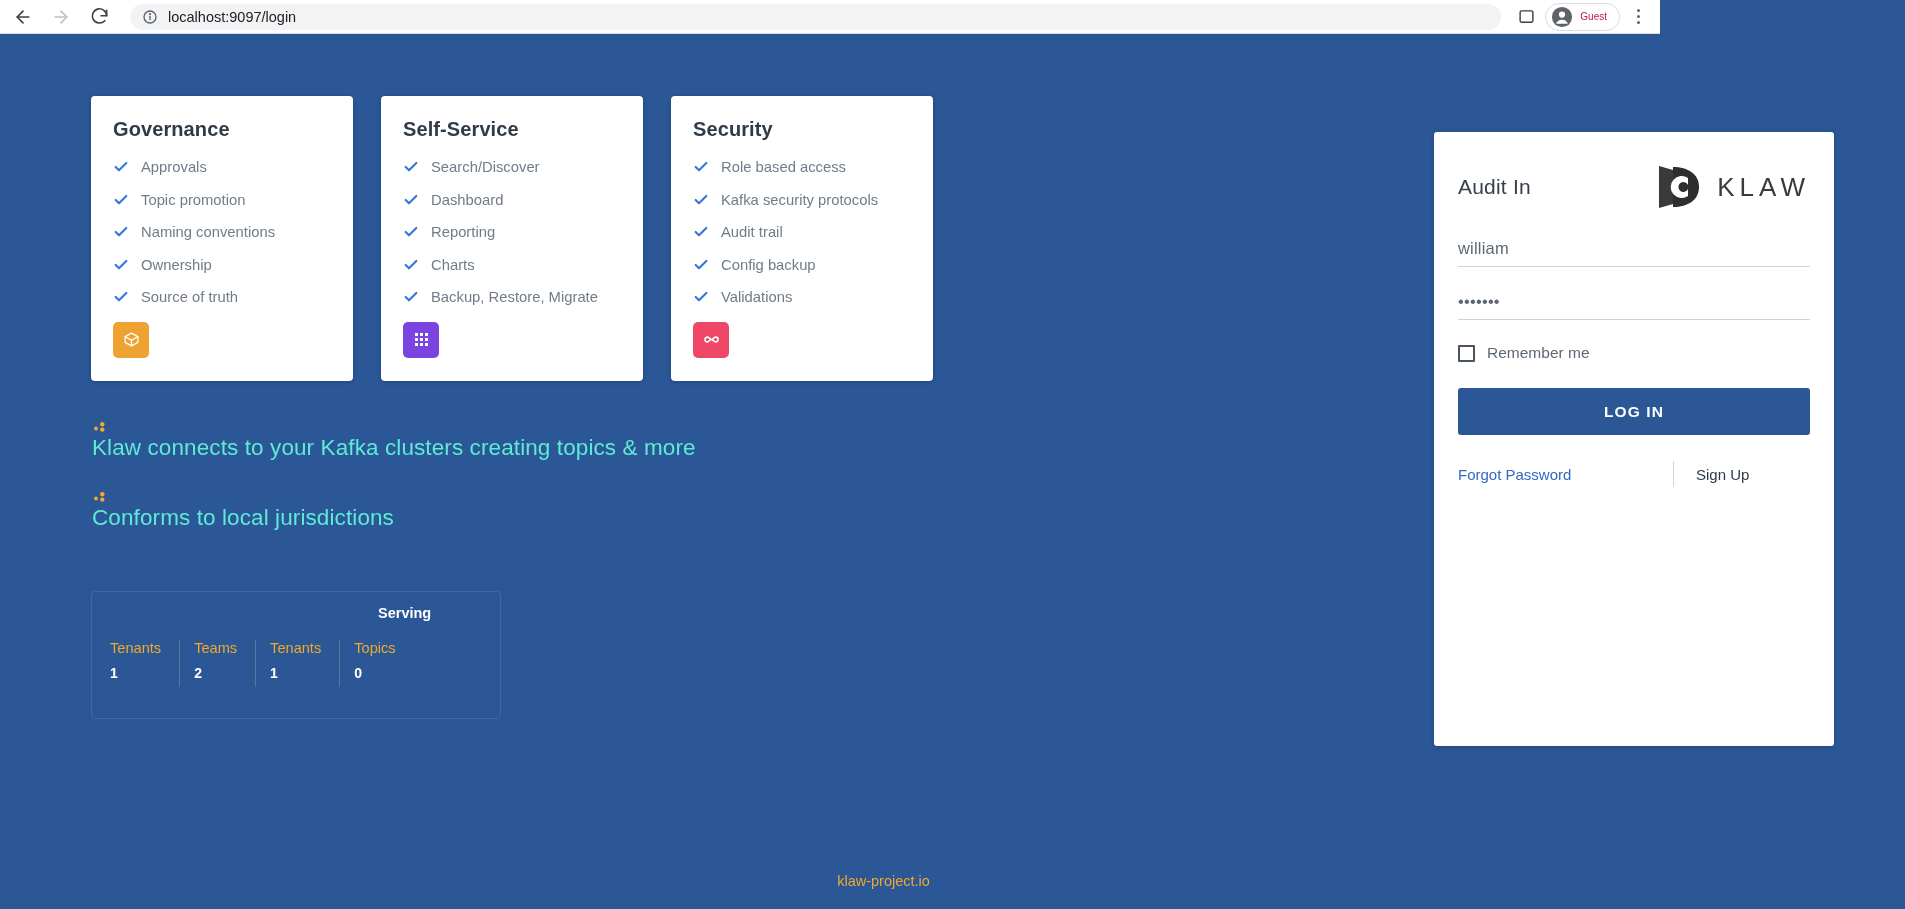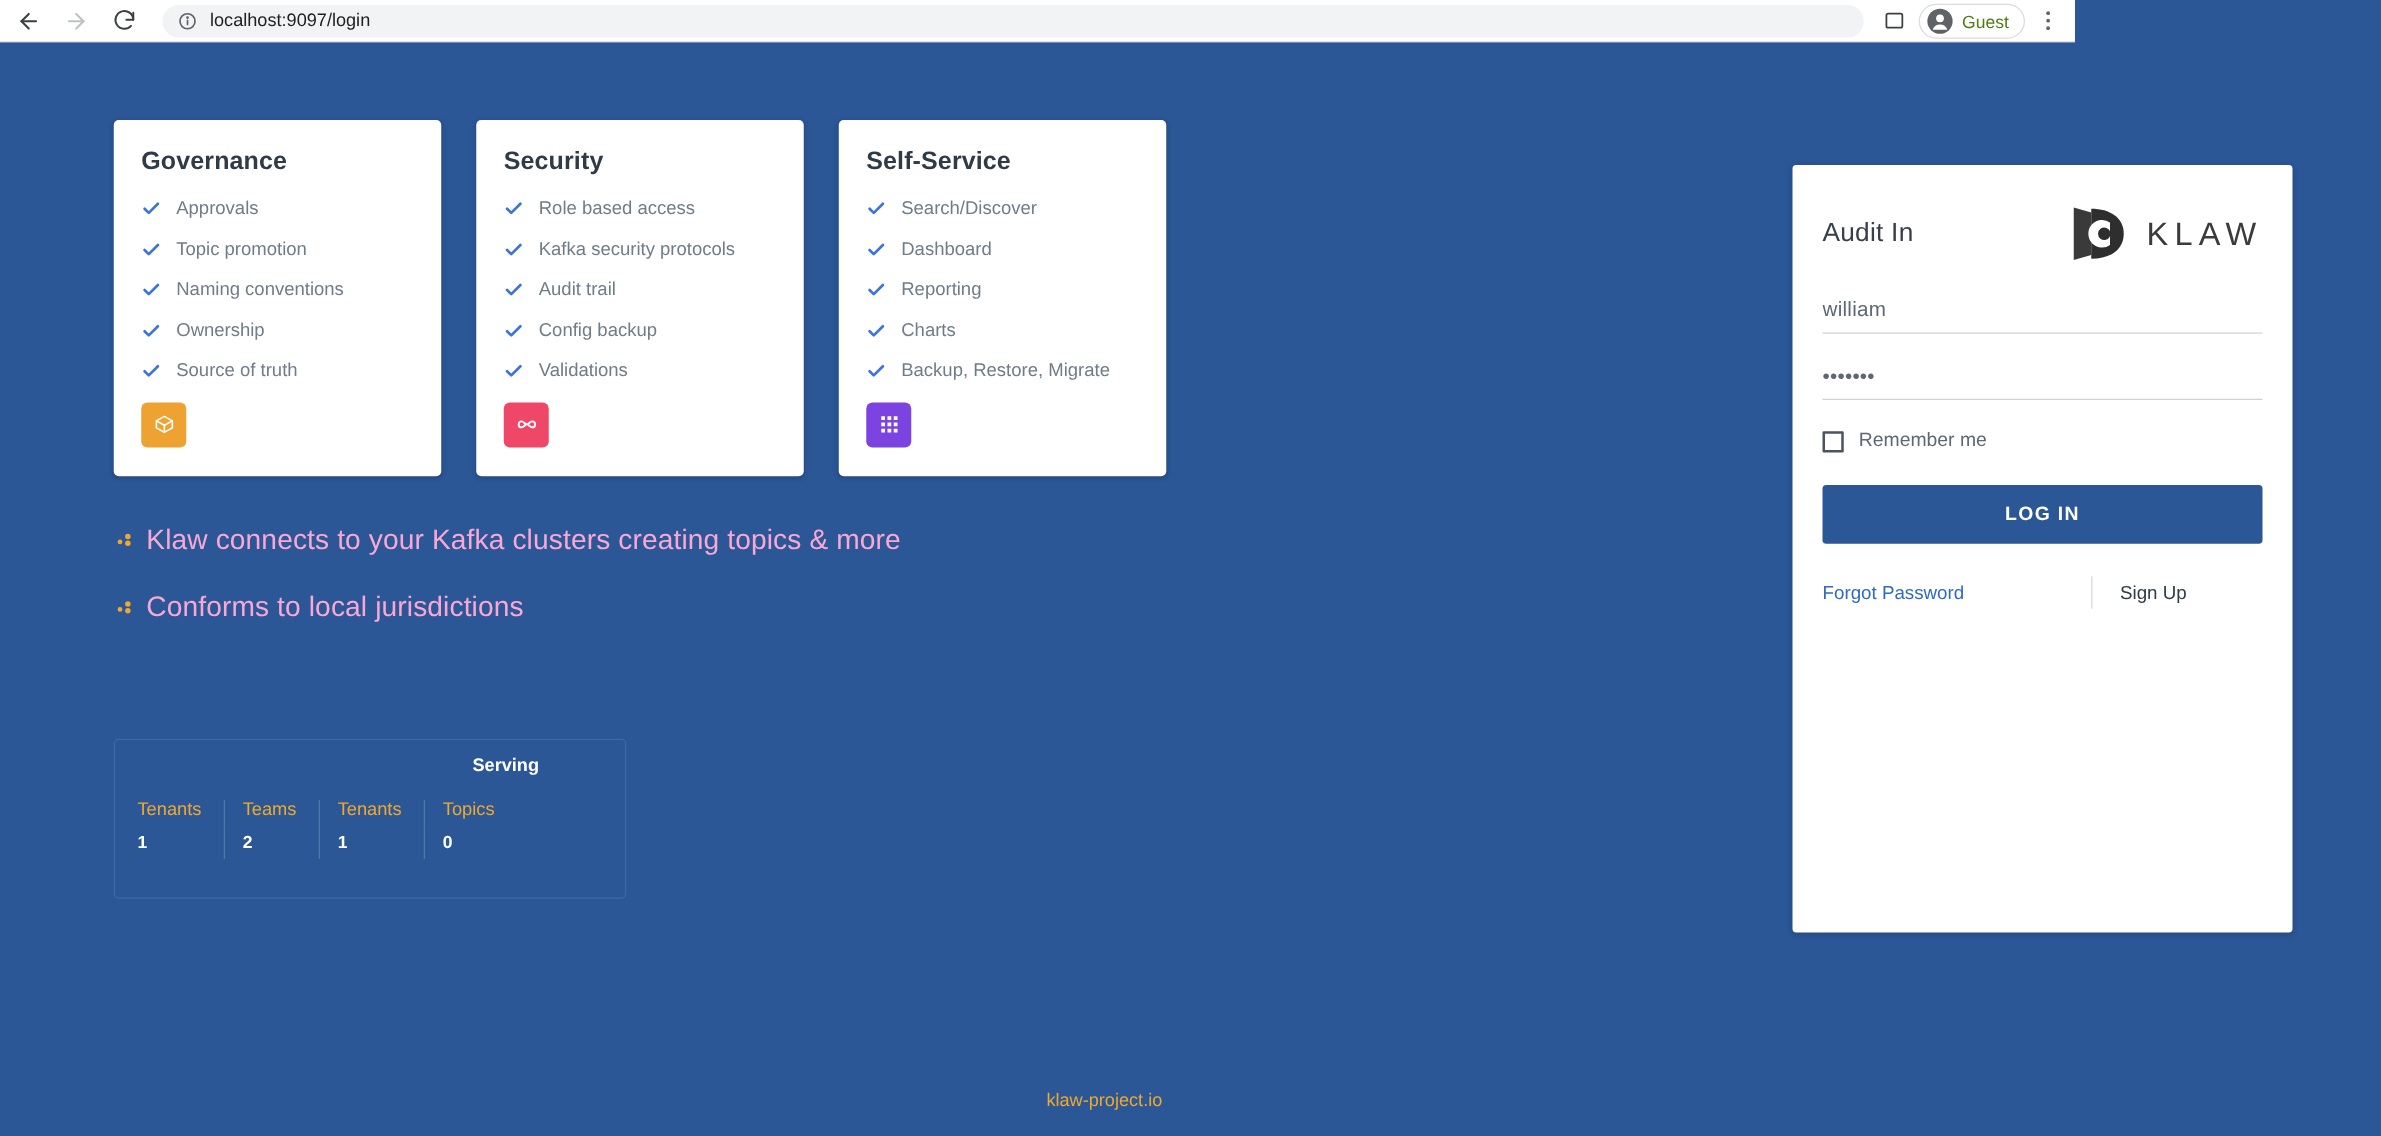--- a/index.html
+++ b/index.html
@@ -40,21 +40,21 @@
     white-space: nowrap; overflow: hidden;
   }
   .chrome-right { display: flex; align-items: center; gap: 4px; padding-right: 8px; }
   .sidepanel-ic { width: 30px; height: 30px; display:flex; align-items:center; justify-content:center; cursor:pointer;}
   .profile-chip {
     display: flex; align-items: center; gap: 7px;
     height: 28px; padding: 0 12px 0 5px;
     border: 1px solid #dadce0; border-radius: 14px;
     cursor: pointer;
   }
-  .profile-chip .pname { font-size: 14px; color: #4d7c0f; }
+  .profile-chip .pname { font-size: 10px; color: #be185d; }
   .kebab { width: 28px; height: 30px; display: flex; flex-direction: column;
            align-items: center; justify-content: center; gap: 3px; cursor: pointer; }
   .kebab i { width: 3px; height: 3px; border-radius: 50%; background: #5f6368; display:block; }
 
   
   .page {
     position: absolute; top: 34px; left: 0;
     width: 1905px; height: 875px;
     background: #2b5797;
     overflow: hidden;
@@ -92,23 +92,23 @@
     margin-top: 5px; border: none; cursor: pointer;
     color: #fff;
   }
 
   
   .taglines {
     position: absolute; left: 92px; top: 385px;
     list-style: none;
   }
   .taglines li {
-    display: flex; align-items: center;
+    display: flex; align-items: flex-start;
     margin-bottom: 28px;
-    color: #f9a8d4; font-size: 22.5px; letter-spacing: .1px;
+    color: #5eead4; font-size: 22.5px; letter-spacing: .1px; flex-direction: column;
   }
   .tag-bullet {
     flex: 0 0 auto; width: 16px; height: 16px; margin-right: 9px;
     display: flex; align-items: center; justify-content: center;
   }
 
   
   .serving-card {
     position: absolute; left: 91px; top: 557px;
     width: 410px; height: 128px;
@@ -304,71 +304,20 @@
               </svg>
             </span>
             <span>Source of truth</span>
           </li>
       </ul>
       <button class="iconbtn" style="background:#eda231">
         <svg width="17" height="17" viewBox="0 0 24 24" fill="none" stroke="#ffffff" stroke-width="1.8" stroke-linecap="round" stroke-linejoin="round">
           <path d="M21 16V8l-9-5-9 5v8l9 5 9-5z"></path>
             <polyline points="3 8 12 13 21 8"></polyline>
             <line x1="12" y1="13" x2="12" y2="21"></line>
-        </svg>
-      </button>
-    </div>
-
-    <div class="fcard">
-      <h3>Security</h3>
-      <ul class="flist">
-        <li>
-            <span class="chk">
-              <svg width="16" height="16" viewBox="0 0 24 24" fill="none" stroke="#3b74dd" stroke-width="3.2" stroke-linecap="round" stroke-linejoin="round">
-                <polyline points="20 6 9 17 4 12"></polyline>
-              </svg>
-            </span>
-            <span>Role based access</span>
-          </li>
-        <li>
-            <span class="chk">
-              <svg width="16" height="16" viewBox="0 0 24 24" fill="none" stroke="#3b74dd" stroke-width="3.2" stroke-linecap="round" stroke-linejoin="round">
-                <polyline points="20 6 9 17 4 12"></polyline>
-              </svg>
-            </span>
-            <span>Kafka security protocols</span>
-          </li>
-        <li>
-            <span class="chk">
-              <svg width="16" height="16" viewBox="0 0 24 24" fill="none" stroke="#3b74dd" stroke-width="3.2" stroke-linecap="round" stroke-linejoin="round">
-                <polyline points="20 6 9 17 4 12"></polyline>
-              </svg>
-            </span>
-            <span>Audit trail</span>
-          </li>
-        <li>
-            <span class="chk">
-              <svg width="16" height="16" viewBox="0 0 24 24" fill="none" stroke="#3b74dd" stroke-width="3.2" stroke-linecap="round" stroke-linejoin="round">
-                <polyline points="20 6 9 17 4 12"></polyline>
-              </svg>
-            </span>
-            <span>Config backup</span>
-          </li>
-        <li>
-            <span class="chk">
-              <svg width="16" height="16" viewBox="0 0 24 24" fill="none" stroke="#3b74dd" stroke-width="3.2" stroke-linecap="round" stroke-linejoin="round">
-                <polyline points="20 6 9 17 4 12"></polyline>
-              </svg>
-            </span>
-            <span>Validations</span>
-          </li>
-      </ul>
-      <button class="iconbtn" style="background:#ef4767">
-        <svg width="19" height="19" viewBox="0 0 24 24" fill="none" stroke="#ffffff" stroke-width="1.9" stroke-linecap="round">
-          <path d="M6.7 9a3 3 0 1 0 0 6c2.3 0 3.3-3 5.3-3s3 3 5.3 3a3 3 0 1 0 0-6c-2.3 0-3.3 3-5.3 3S9 9 6.7 9z"></path>
         </svg>
       </button>
     </div>
 
     <div class="fcard">
       <h3>Self-Service</h3>
       <ul class="flist">
         <li>
             <span class="chk">
               <svg width="16" height="16" viewBox="0 0 24 24" fill="none" stroke="#3b74dd" stroke-width="3.2" stroke-linecap="round" stroke-linejoin="round">
@@ -414,20 +363,71 @@
         <svg width="15" height="15" viewBox="0 0 15 15" fill="#ffffff">
           <rect x="1" y="1" width="3" height="3"></rect>
             <rect x="6" y="1" width="3" height="3"></rect>
             <rect x="11" y="1" width="3" height="3"></rect>
           <rect x="1" y="6" width="3" height="3"></rect>
             <rect x="6" y="6" width="3" height="3"></rect>
             <rect x="11" y="6" width="3" height="3"></rect>
           <rect x="1" y="11" width="3" height="3"></rect>
             <rect x="6" y="11" width="3" height="3"></rect>
             <rect x="11" y="11" width="3" height="3"></rect>
+        </svg>
+      </button>
+    </div>
+
+    <div class="fcard">
+      <h3>Security</h3>
+      <ul class="flist">
+        <li>
+            <span class="chk">
+              <svg width="16" height="16" viewBox="0 0 24 24" fill="none" stroke="#3b74dd" stroke-width="3.2" stroke-linecap="round" stroke-linejoin="round">
+                <polyline points="20 6 9 17 4 12"></polyline>
+              </svg>
+            </span>
+            <span>Role based access</span>
+          </li>
+        <li>
+            <span class="chk">
+              <svg width="16" height="16" viewBox="0 0 24 24" fill="none" stroke="#3b74dd" stroke-width="3.2" stroke-linecap="round" stroke-linejoin="round">
+                <polyline points="20 6 9 17 4 12"></polyline>
+              </svg>
+            </span>
+            <span>Kafka security protocols</span>
+          </li>
+        <li>
+            <span class="chk">
+              <svg width="16" height="16" viewBox="0 0 24 24" fill="none" stroke="#3b74dd" stroke-width="3.2" stroke-linecap="round" stroke-linejoin="round">
+                <polyline points="20 6 9 17 4 12"></polyline>
+              </svg>
+            </span>
+            <span>Audit trail</span>
+          </li>
+        <li>
+            <span class="chk">
+              <svg width="16" height="16" viewBox="0 0 24 24" fill="none" stroke="#3b74dd" stroke-width="3.2" stroke-linecap="round" stroke-linejoin="round">
+                <polyline points="20 6 9 17 4 12"></polyline>
+              </svg>
+            </span>
+            <span>Config backup</span>
+          </li>
+        <li>
+            <span class="chk">
+              <svg width="16" height="16" viewBox="0 0 24 24" fill="none" stroke="#3b74dd" stroke-width="3.2" stroke-linecap="round" stroke-linejoin="round">
+                <polyline points="20 6 9 17 4 12"></polyline>
+              </svg>
+            </span>
+            <span>Validations</span>
+          </li>
+      </ul>
+      <button class="iconbtn" style="background:#ef4767">
+        <svg width="19" height="19" viewBox="0 0 24 24" fill="none" stroke="#ffffff" stroke-width="1.9" stroke-linecap="round">
+          <path d="M6.7 9a3 3 0 1 0 0 6c2.3 0 3.3-3 5.3-3s3 3 5.3 3a3 3 0 1 0 0-6c-2.3 0-3.3 3-5.3 3S9 9 6.7 9z"></path>
         </svg>
       </button>
     </div>
   </div>
 
   <ul class="taglines">
     <li>
       <span class="tag-bullet">
         <svg width="14" height="14" viewBox="0 0 14 14" fill="#f0a92e">
             <circle cx="3" cy="8.5" r="1.9"></circle>

